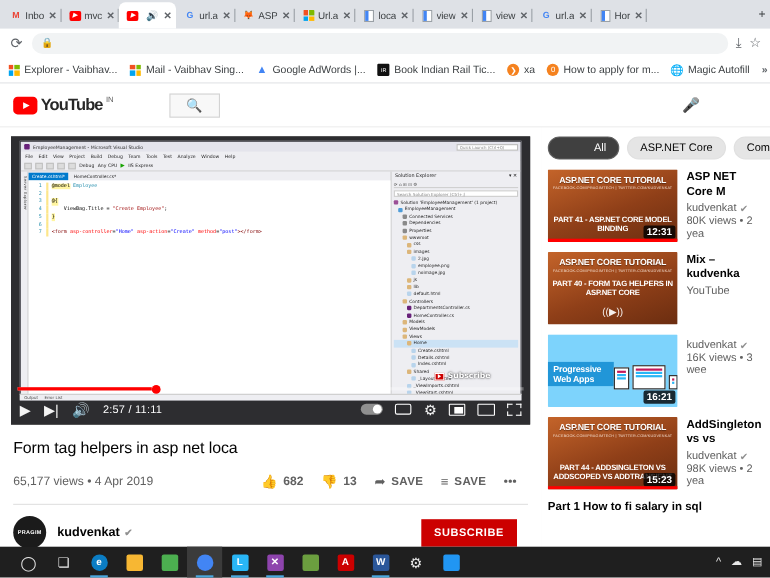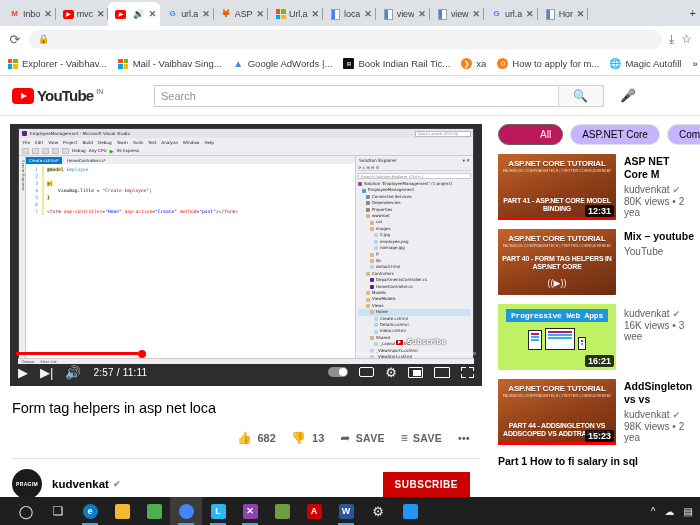--- a/index.html
+++ b/index.html
@@ -234,39 +234,39 @@
   .divider-line { height:1px; background:#e0e0e0; margin:8px 2px 0 2px;}
   .channel-row { display:flex; align-items:center; margin:10px 2px 0 2px; gap:10px;}
   .avatar { width:30px; height:30px; border-radius:50%; background:#1b1b1b; display:flex; align-items:center; justify-content:center; overflow:hidden;}
   .avatar-text { color:#fff; font-size:5px; letter-spacing:.3px; font-weight:bold; text-align:center; line-height:1.2;}
   .ch-name { font-size:11.5px; font-weight:bold; color:#030303; display:flex; align-items:center; gap:4px;}
   .verified { color:#909090; font-size:9px;}
   .subscribe-btn { margin-left:auto; background:#cc0000; color:#fff; font-size:10px; font-weight:bold; letter-spacing:.5px; padding:7px 12px; margin-right:10px;}
 
   
   .chips { display:flex; gap:7px; align-items:center; margin-bottom:9px; white-space:nowrap;}
-  .chip { font-size:10px; padding:4px 11px; border-radius:14px; border:1px solid #e0e0e0; color:#030303; background:#c4b5fd; flex:0 0 auto;}
-  .chip.active { background:#be185d; color:#fff; border-color:#606060;padding-left:41px;}
+  .chip { font-size:10px; padding:4px 11px; border-radius:14px; border:1px solid #e0e0e0; color:#030303; background:#e5e5e5; flex:0 0 auto;}
+  .chip.active { background:#404040; color:#fff; border-color:#606060;padding-left:41px;}
   .rec-item { display:flex; gap:8px; margin-bottom:9px;}
   .rec-thumb { width:118px; height:66px; flex:0 0 118px; position:relative; overflow:hidden; border-radius:1px;}
   .rec-dur { position:absolute; right:2px; bottom:3px; background:rgba(0,0,0,.8); color:#fff; font-size:9px; font-weight:bold; padding:1px 3px; border-radius:2px;}
   .rec-progress { position:absolute; left:0; right:0; bottom:0; height:3px; background:rgba(255,255,255,.3);}
   .rec-progress i { display:block; height:3px; background:#ff0000;}
   .rec-meta { min-width:0; padding-top:1px; overflow:hidden;}
   .rec-title { font-size:10.5px; font-weight:bold; color:#030303; line-height:13px; max-height:26px; overflow:hidden;}
   .rec-chan { font-size:10px; color:#606060; margin-top:3px; display:flex; align-items:center; gap:3px;}
   .rec-stats { font-size:10px; color:#606060; margin-top:1px;}
 
   
   .th-asp { width:100%; height:100%; background:linear-gradient(160deg,#c4642a 0%,#8f3f18 55%,#6b2d10 100%); display:flex; flex-direction:column; align-items:center; justify-content:space-between; padding:5px 3px 7px 3px; text-align:center;}
   .th-asp-top { font-size:8px; font-weight:bold; color:#fff; letter-spacing:-.2px; text-shadow:0 1px 1px rgba(0,0,0,.4);}
   .th-asp-sub { font-size:3.4px; color:#f0d8c8; letter-spacing:.2px; margin-top:1px;}
   .th-asp-bot { font-size:7px; font-weight:bold; color:#fff; line-height:8px; letter-spacing:-.2px;}
   .th-mix-badge { font-size:9px; color:#fff; opacity:.92;}
-  .th-pwa { width:100%;height:100%; background:#bef264; display:flex; flex-direction:column; align-items:center; justify-content:flex-start; padding-top:5px;font-family:Liberation Mono, monospace;}
+  .th-pwa { width:100%;height:100%; background:#7dd3fc; display:flex; flex-direction:row; align-items:center; justify-content:flex-start; padding-top:5px;}
   .th-pwa-title { background:#2196d8; color:#fff; font-size:8px; font-weight:bold; padding:2px 5px; letter-spacing:-.2px;}
   .th-pwa-devs { display:flex; align-items:flex-end; gap:3px; margin-top:6px;}
   .dev { border:1.5px solid #222; background:#fff; display:flex; flex-direction:column; gap:1px; padding:2px;}
   .dev i { display:block; height:2px; background:#c2185b;}
   .dev i.b { background:#29b6f6;}
   .th-sql { width:100%;height:100%; background:linear-gradient(160deg,#b8541f 0%,#7d3411 100%); display:flex; flex-direction:column; align-items:center; justify-content:center; text-align:center;}
   .th-sql-top { font-size:8px; font-weight:bold; color:#fff; letter-spacing:-.2px;}
   .th-sql-sub { font-size:3.2px; color:#f3ddd0; margin-top:1px;}
   .th-blackbar { position:absolute; left:0; right:0; top:0; height:7px; background:#111;}
 
@@ -419,21 +419,20 @@
 
 <div class="yt-masthead">
   <div class="yt-logo-wrap">
     <div class="yt-logo">
       <span class="yt-play"></span>
       <span class="yt-word">YouTube</span>
     </div>
     <span class="yt-country">IN</span>
   </div>
   <div class="yt-search-form">
-    <div class="yt-search-input">Search</div>
     <div class="yt-search-btn">
       <span>🔍</span>
     </div>
   </div>
   <span class="yt-mic">🎤</span>
 </div>
 
 <div class="yt-body">
 
   <div class="primary">
@@ -677,20 +676,21 @@
                 <i></i>
                 <i></i>
               </span>
           </span>
         </div>
       </div>
     </div>
 
     <div class="video-title">Form tag helpers in asp net loca</div>
     <div class="video-meta-row">
+      <span class="video-views">65,177 views • 4 Apr 2019</span>
       <div class="actions">
         <span class="action">
           <span class="a-ico">👍</span>
           <span class="a-count">682</span>
         </span>
         <span class="action">
           <span class="a-ico">👎</span>
           <span class="a-count">13</span>
         </span>
         <span class="action">
@@ -753,21 +753,21 @@
             <div class="th-asp">
               <div>
                 <div class="th-asp-top">ASP.NET CORE TUTORIAL</div>
                 <div class="th-asp-sub">FACEBOOK.COM/PRAGIMTECH | TWITTER.COM/KUDVENKAT</div>
               </div>
               <div class="th-asp-bot">PART 40 - FORM TAG HELPERS IN ASP.NET CORE</div>
               <div class="th-mix-badge">((▶))</div>
             </div>
           </div>
           <div class="rec-meta">
-            <div class="rec-title">Mix – youtube</div>
+            <div class="rec-title">Mix – kudvenka</div>
             <div class="rec-chan">
               <span>YouTube</span>
             </div>
           </div>
         </div>
         <div class="rec-item">
           <div class="rec-thumb">
             <div class="th-pwa">
               <div class="th-pwa-title">Progressive Web Apps</div>
               <div class="th-pwa-devs">

